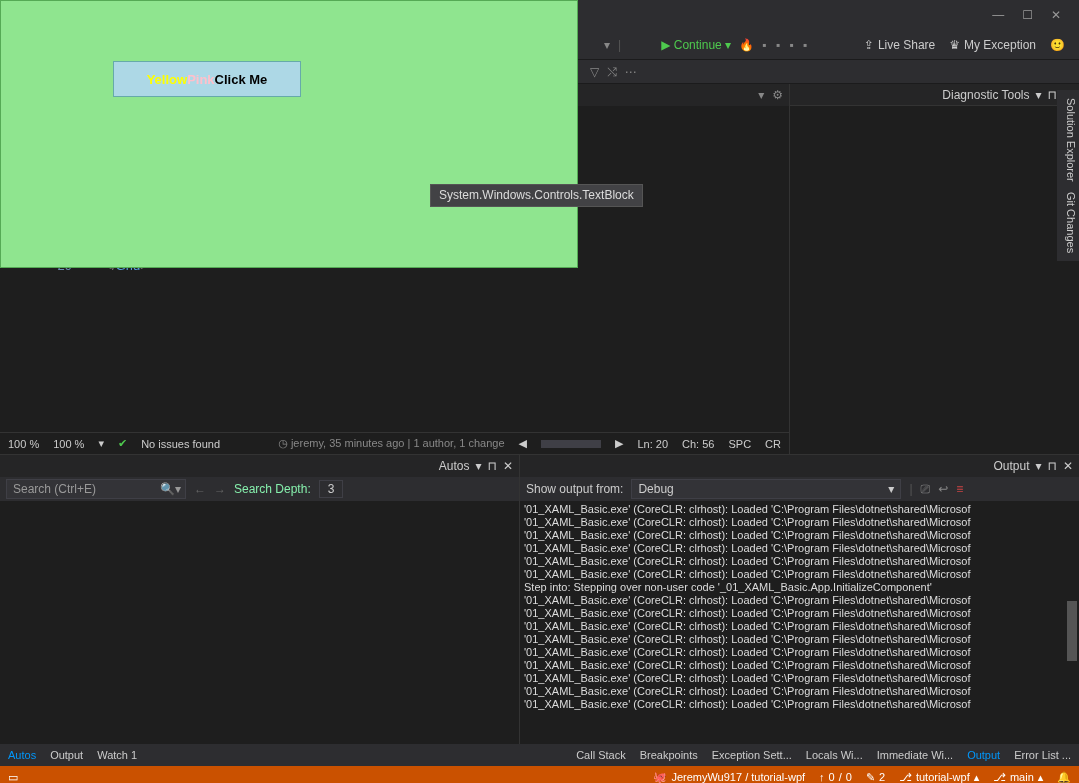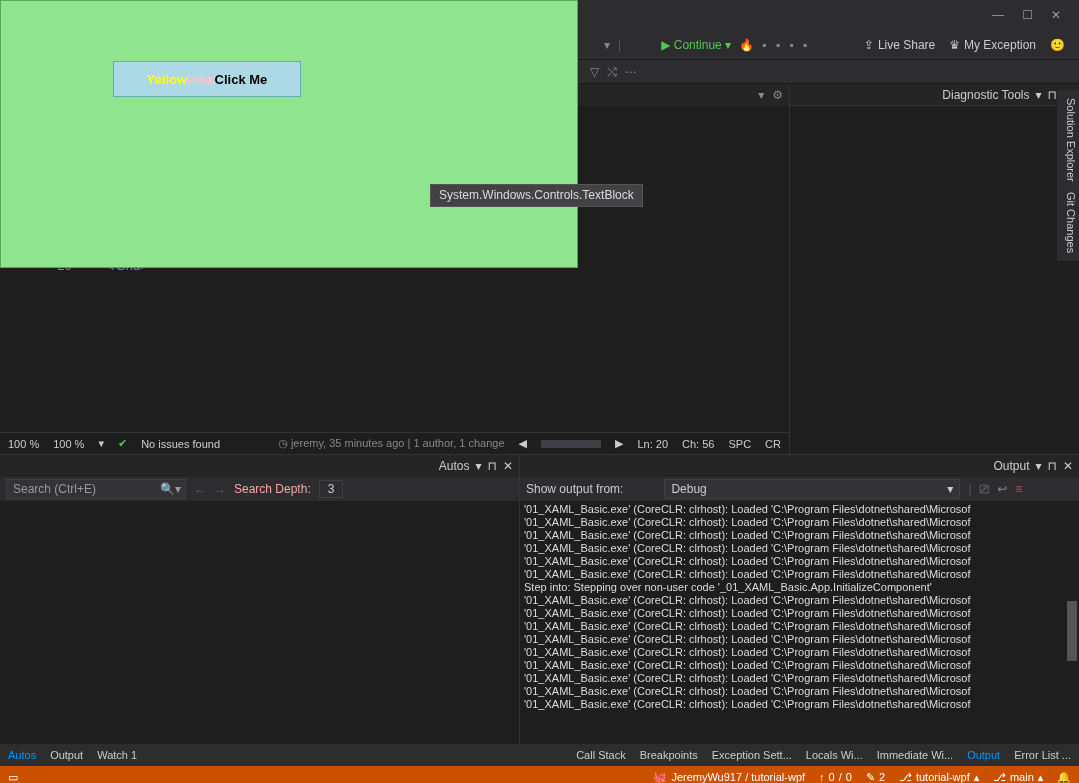--- a/index.html
+++ b/index.html
@@ -63,21 +63,21 @@
 .output-panel { flex: 1; background: #252526; display: flex; flex-direction: column; }
 .panel-header { height: 22px; display: flex; align-items: center; padding: 0 6px; gap: 6px; }
 .panel-title { flex: 1; text-align: right; }
 .autos-toolbar { height: 24px; display: flex; align-items: center; padding: 0 6px; gap: 8px; background: #2d2d30; }
 .autos-search { background: #333337; border: 1px solid #3f3f46; height: 20px; width: 180px; padding: 0 6px; color: #999; display: flex; align-items: center; position: relative; }
 .autos-grid-head { height: 20px; display: flex; background: #2d2d30; border-top: 1px solid #3f3f46; border-bottom: 1px solid #3f3f46; }
 .autos-grid-head .col { padding: 2px 8px; border-right: 1px solid #3f3f46; }
 .autos-body { flex: 1; background: #1e1e1e; }
 
 .output-toolbar { height: 24px; display: flex; align-items: center; padding: 0 6px; gap: 8px; background: #2d2d30; }
-.output-select { background: #333337; border: 1px solid #3f3f46; height: 20px; width: 296px; padding: 0 6px; color: #ccc; display: flex; align-items: center; margin-left: 33px; }
+.output-select { background: #333337; border: 1px solid #3f3f46; height: 20px; width: 270px; padding: 0 6px; color: #ccc; display: flex; align-items: center; }
 .output-body { flex: 1; background: #1e1e1e; color: #dcdcdc; font-family: Consolas, monospace; font-size: 11px; line-height: 13px; overflow: hidden; padding: 2px 4px; white-space: pre; position: relative; }
 .output-scroll { position: absolute; right: 2px; top: 100px; width: 10px; height: 60px; background: #555; }
 
 
 .bottom-tabs { height: 22px; background: #2d2d30; display: flex; align-items: center; padding: 0 8px; gap: 14px; font-size: 11px; }
 .bottom-tabs .active { color: #0097fb; }
 .bottom-tabs .spacer { flex: 1; }
 
 
 .statusbar { height: 22px; background: #ca5100; color: #fff; display: flex; align-items: center; padding: 0 8px; gap: 14px; font-size: 11px; }
@@ -190,21 +190,21 @@
       <span>⊓</span>
       <span>✕</span>
     </div>
     <div class="autos-toolbar">
       <div class="autos-search">
         <span>Search (Ctrl+E)</span>
         <span style="position:absolute;right:4px">🔍▾</span>
       </div>
       <span style="color:#666">←</span>
       <span style="color:#666">→</span>
-      <span style="color:#fca5a5">Search Depth:</span>
+      <span style="color:#86efac">Search Depth:</span>
       <span style="border:1px solid #3f3f46;padding:1px 8px">3</span>
     </div>
     <div class="autos-body"></div>
   </div>
 
   <div class="output-panel">
     <div class="panel-header">
       <span class="panel-title">Output</span>
       <span>▾</span>
       <span>⊓</span>

